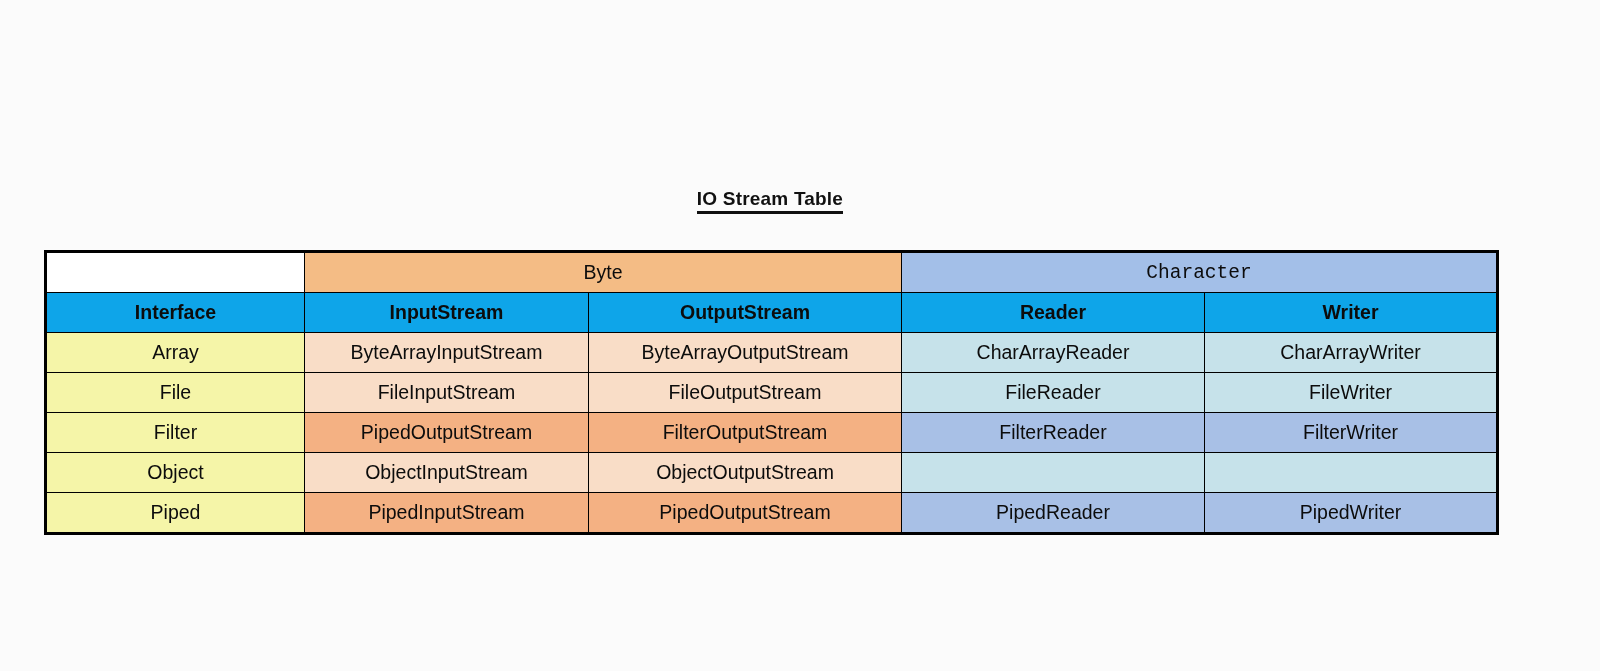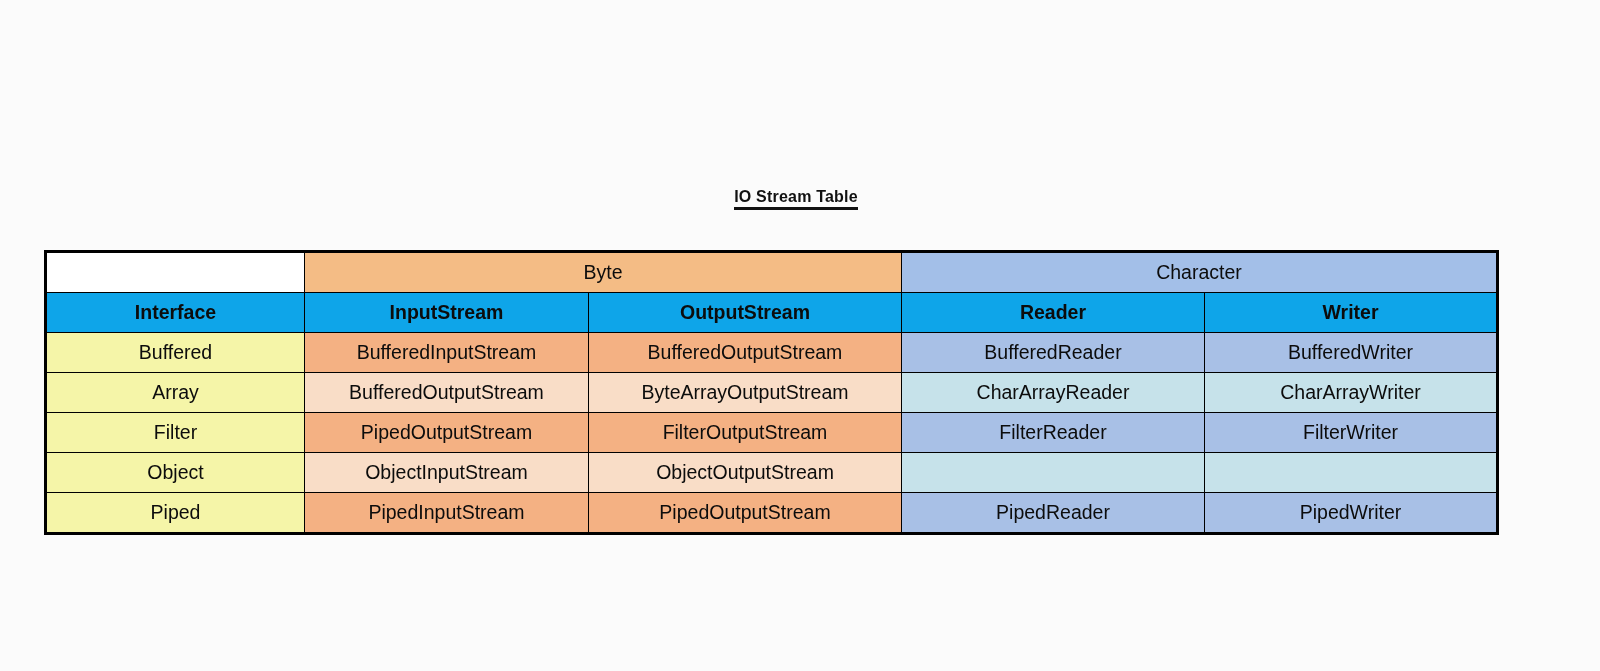--- a/index.html
+++ b/index.html
@@ -18,25 +18,24 @@
     width: 1600px;
     height: 671px;
     background: #fbfbfb;
   }
   .title {
     position: absolute;
     left: 0;
     top: 188px;
     width: 1540px;
     text-align: center;
-    font-size: 16px;
+    font-size: 19px;
     font-weight: bold;
     color: #111111;
     letter-spacing: 0.2px;
-    padding-left: 26px;
   }
   .title span {
     border-bottom: 3px solid #111111;
     padding-bottom: 2px;
   }
   .table-wrap {
     position: absolute;
     left: 44px;
     top: 250px;
     width: 1452px;
@@ -61,21 +60,21 @@
   
   col.c0 { width: 259px; }
   col.c1 { width: 284px; }
   col.c2 { width: 313px; }
   col.c3 { width: 303px; }
   col.c4 { width: 293px; }
 
   
   .blank   { background: #ffffff; }
   .byte    { background: #f4bc85; }
-  .charhd  { background: #a3bfe8; }
+  .charhd  { background: #a3bfe8; font-family: Liberation Mono, monospace; }
   .green   { background: #0ea5e9; }
   .yellow  { background: #f5f5a8; }
   .orange  { background: #f4b183; }
   .orange-l{ background: #f9ddc7; }
   .blue    { background: #a8c0e6; }
   .blue-l  { background: #c6e2ea; }
 
   .row-head td { font-size: 20px; }
   .row-sub td { font-weight: 600; }
 </style>
@@ -105,32 +104,32 @@
         </tr>
         <tr class="row-sub">
           <td class="green">Interface</td>
           <td class="green">InputStream</td>
           <td class="green">OutputStream</td>
           <td class="green">Reader</td>
           <td class="green">Writer</td>
         </tr>
 
         <tr>
-          <td class="yellow">Buffered</td>
-          <td class="orange">BufferedInputStream</td>
-          <td class="orange">BufferedOutputStream</td>
-          <td class="blue">BufferedReader</td>
-          <td class="blue">BufferedWriter</td>
-        </tr>
-        <tr>
           <td class="yellow">Array</td>
-          <td class="orange-l">BufferedOutputStream</td>
+          <td class="orange-l">ByteArrayInputStream</td>
           <td class="orange-l">ByteArrayOutputStream</td>
           <td class="blue-l">CharArrayReader</td>
           <td class="blue-l">CharArrayWriter</td>
+        </tr>
+        <tr>
+          <td class="yellow">File</td>
+          <td class="orange-l">FileInputStream</td>
+          <td class="orange-l">FileOutputStream</td>
+          <td class="blue-l">FileReader</td>
+          <td class="blue-l">FileWriter</td>
         </tr>
         <tr>
           <td class="yellow">Filter</td>
           <td class="orange">PipedOutputStream</td>
           <td class="orange">FilterOutputStream</td>
           <td class="blue">FilterReader</td>
           <td class="blue">FilterWriter</td>
         </tr>
         <tr>
           <td class="yellow">Object</td>

